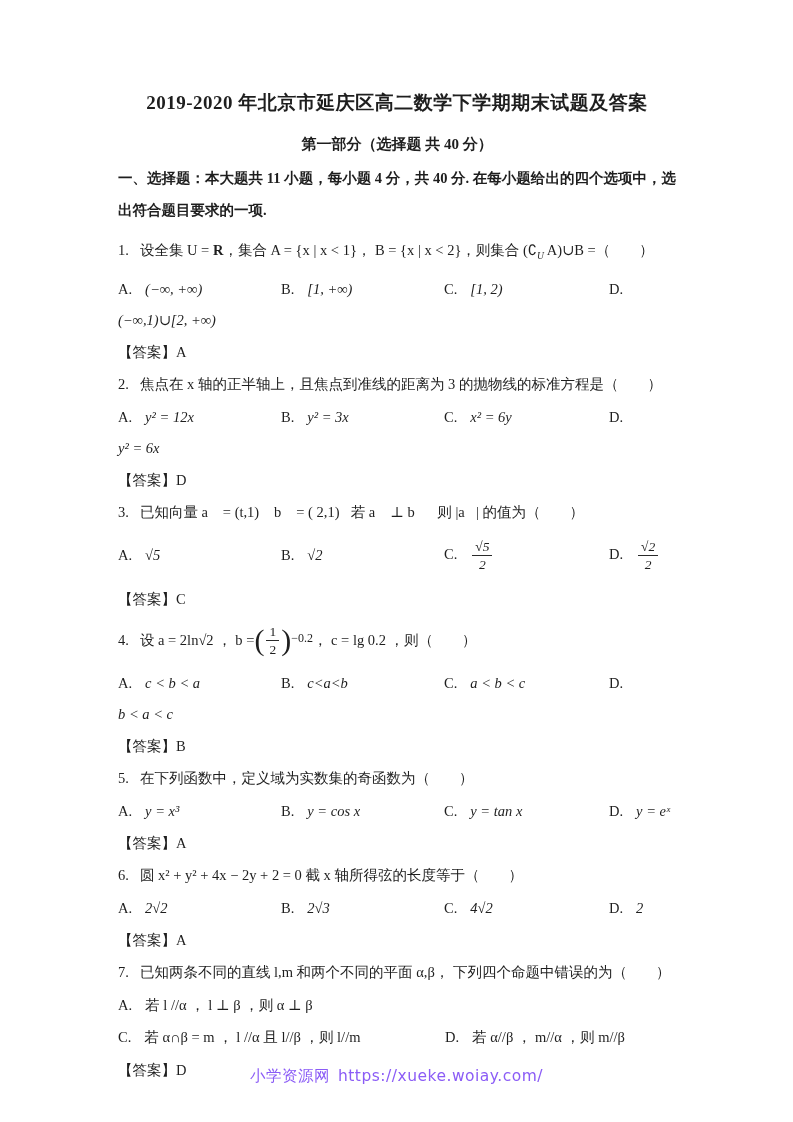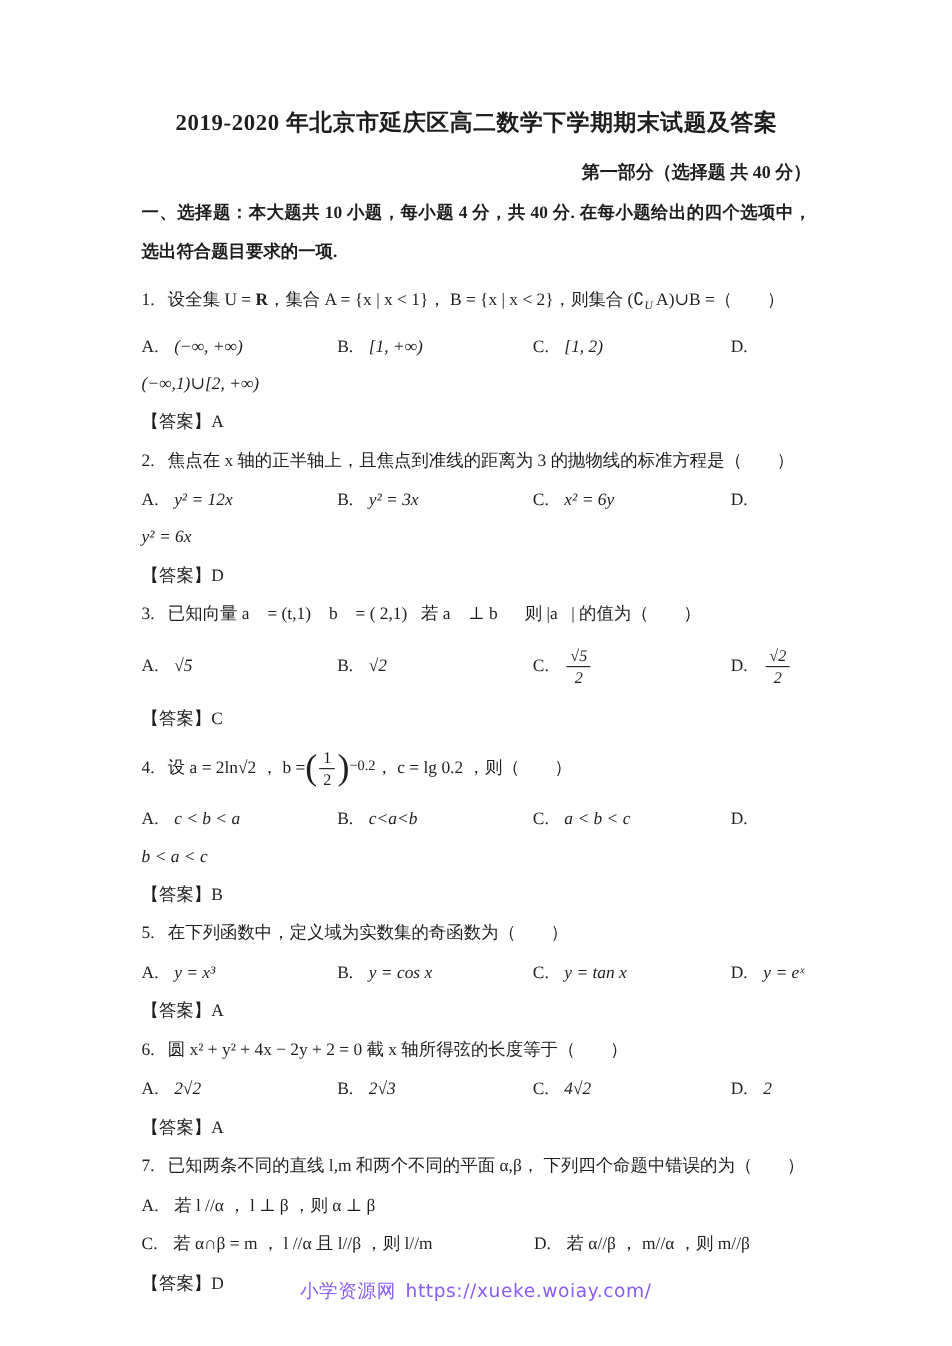--- a/index.html
+++ b/index.html
@@ -15,21 +15,21 @@
   .content { padding:88px 117px 0 118px; }
   .title {
     margin:0 0 12px 0;
     font-size:19px; font-weight:bold;
     text-align:center; line-height:30px;
     letter-spacing:0.5px;
   }
   .section-heading {
     margin:0 0 5px 0;
     font-size:15px; font-weight:bold;
-    text-align:right; line-height:28px;
+    text-align:center; line-height:28px;
   }
   .intro {
     margin:0 0 8px 0;
     font-weight:bold;
     line-height:31.5px;
     text-align:justify;
   }
   .question { margin:0; }
   .stem { line-height:33px; white-space:nowrap; }
   .stem-flex { display:flex; align-items:center; min-height:52px; line-height:1.3; }
@@ -57,21 +57,21 @@
   .footer .site { margin-right:8px; }
 </style>
 </head>
 <body>
 
 <div class="page">
   <div class="content">
 
     <h1 class="title">2019-2020 年北京市延庆区高二数学下学期期末试题及答案</h1>
     <div class="section-heading">第一部分（选择题  共 40 分）</div>
-    <p class="intro">一、选择题：本大题共 10 小题，每小题 4 分，共 40 分. 在每小题给出的四个选项中，选出符合题目要求的一项.</p>
+    <p class="intro">一、选择题：本大题共 11 小题，每小题 4 分，共 40 分. 在每小题给出的四个选项中，选出符合题目要求的一项.</p>
 
     <section class="question">
       <div class="stem">
         <span class="qnum">1.</span><span>设全集 U = </span><b>R</b><span>，集合 A = {x | x &lt; 1}， B = {x | x &lt; 2}，则集合 (∁</span><sub class="subm math">U</sub><span> A)∪B =（　　）</span>
       </div>
       <div class="options4">
         <div class="opt"><span class="olabel">A.</span><span class="otext math">(−∞, +∞)</span></div>
         <div class="opt"><span class="olabel">B.</span><span class="otext math">[1, +∞)</span></div>
         <div class="opt"><span class="olabel">C.</span><span class="otext math">[1, 2)</span></div>
         <div class="opt"><span class="olabel">D.</span><span class="otext math"></span></div>

